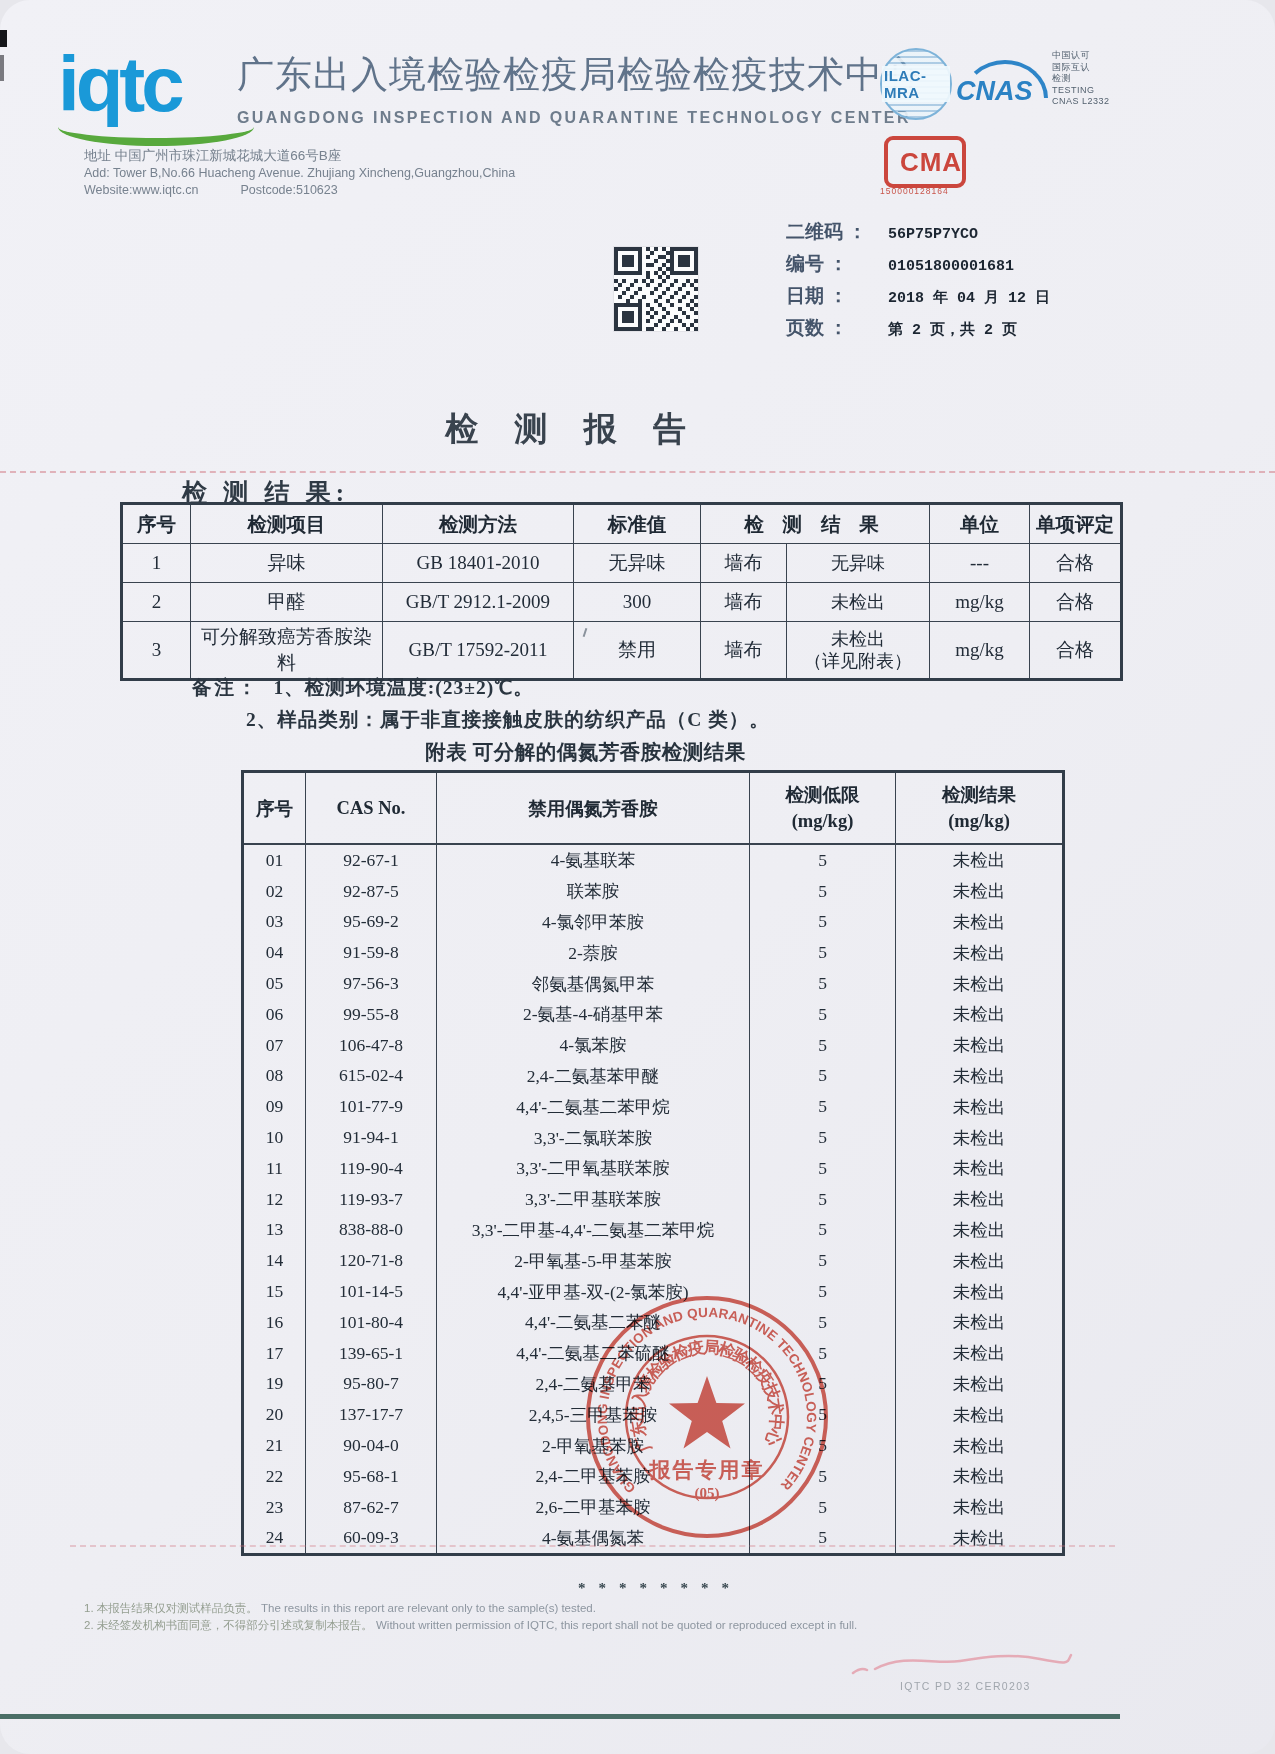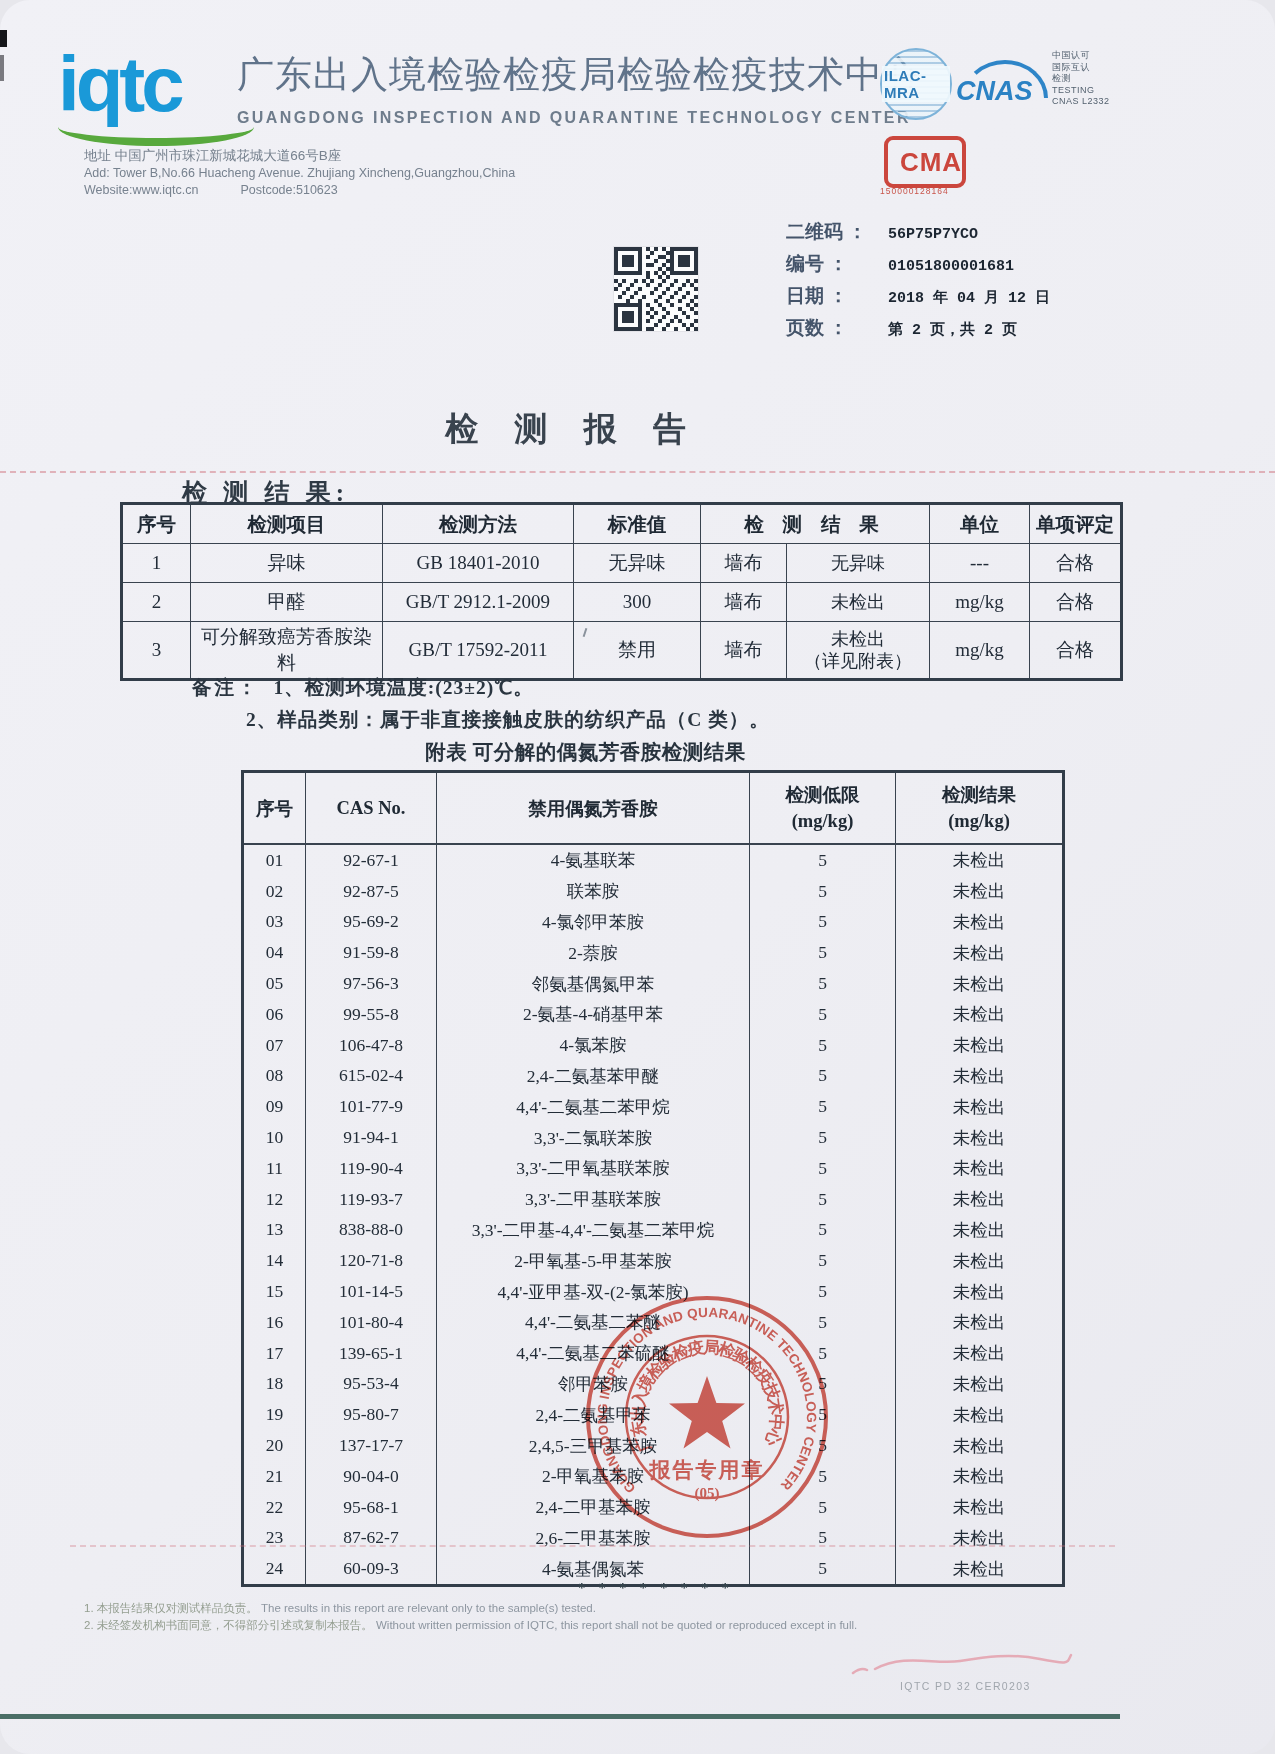--- a/index.html
+++ b/index.html
@@ -410,27 +410,20 @@
           </tr>
 
           <tr>
             <td>17</td>
             <td>139-65-1</td>
             <td>4,4'-二氨基二苯硫醚</td>
             <td>5</td>
             <td>未检出</td>
           </tr>
 
-          <tr>
-            <td>18</td>
-            <td>95-53-4</td>
-            <td>邻甲苯胺</td>
-            <td>5</td>
-            <td>未检出</td>
-          </tr>
 
           <tr>
             <td>19</td>
             <td>95-80-7</td>
             <td>2,4-二氨基甲苯</td>
             <td>5</td>
             <td>未检出</td>
           </tr>
 
           <tr>

